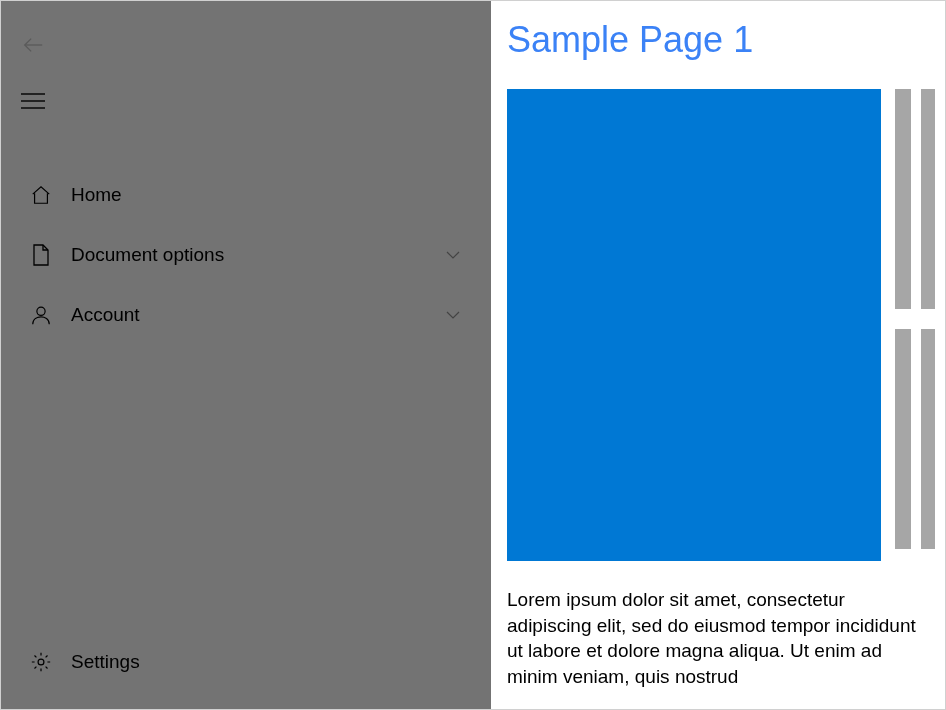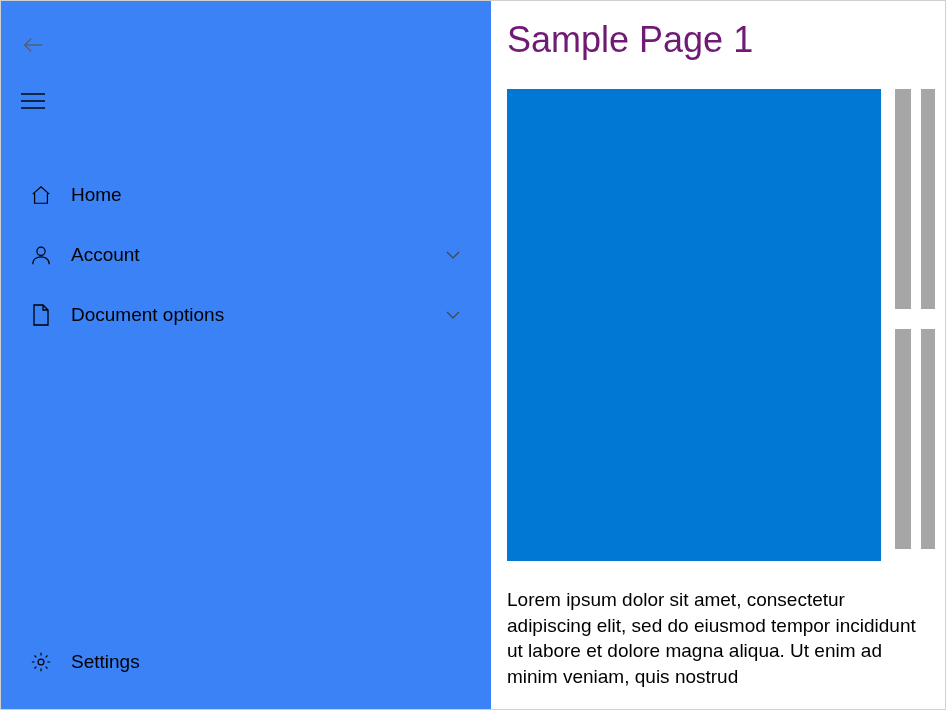--- a/index.html
+++ b/index.html
@@ -17,21 +17,21 @@
       position: relative;
     }
     .layout {
       display: flex;
       width: 100%;
       height: 100%;
     }
     .sidebar {
       width: 490px;
       height: 100%;
-      background: #3b82f6;
+      background: #737373;
       display: flex;
       flex-direction: column;
       position: relative;
     }
     .sidebar-top {
       padding-top: 20px;
     }
     .back-btn {
       width: 48px;
       height: 48px;
@@ -92,21 +92,21 @@
       height: 100%;
       padding-left: 16px;
       padding-top: 18px;
       display: flex;
       flex-direction: column;
       overflow: hidden;
     }
     .page-title {
       font-size: 36px;
       font-weight: 400;
-      color: #701a75;
+      color: #3b82f6;
       margin-bottom: 28px;
     }
     .content-row {
       display: flex;
       gap: 14px;
       overflow: hidden;
     }
     .content-column {
       display: flex;
       flex-direction: column;
@@ -180,41 +180,41 @@
           <svg width="22" height="22" viewBox="0 0 24 24" fill="none" stroke="#000000" stroke-width="1.3">
             <path d="M3 11 L12 3 L21 11"></path>
             <path d="M5 10 L5 21 L19 21 L19 10"></path>
           </svg>
         </span>
         <span class="nav-label">Home</span>
       </div>
 
       <div class="nav-item">
         <span class="nav-icon">
+          <svg width="20" height="24" viewBox="0 0 20 24" fill="none" stroke="#000000" stroke-width="1.3">
+            <path d="M3 2 L12 2 L17 7 L17 22 L3 22 Z"></path>
+            <path d="M12 2 L12 7 L17 7"></path>
+          </svg>
+        </span>
+        <span class="nav-label">Document options</span>
+        <span class="chevron">
+          <svg width="16" height="16" viewBox="0 0 16 16" fill="none" stroke="#444444" stroke-width="1.2">
+            <polyline points="2,5 8,11 14,5"></polyline>
+          </svg>
+        </span>
+      </div>
+
+      <div class="nav-item">
+        <span class="nav-icon">
           <svg width="22" height="22" viewBox="0 0 24 24" fill="none" stroke="#000000" stroke-width="1.3">
             <circle cx="12" cy="8" r="4.5"></circle>
             <path d="M3 22 C3 16 8 14 12 14 C16 14 21 16 21 22"></path>
           </svg>
         </span>
         <span class="nav-label">Account</span>
-        <span class="chevron">
-          <svg width="16" height="16" viewBox="0 0 16 16" fill="none" stroke="#444444" stroke-width="1.2">
-            <polyline points="2,5 8,11 14,5"></polyline>
-          </svg>
-        </span>
-      </div>
-
-      <div class="nav-item">
-        <span class="nav-icon">
-          <svg width="20" height="24" viewBox="0 0 20 24" fill="none" stroke="#000000" stroke-width="1.3">
-            <path d="M3 2 L12 2 L17 7 L17 22 L3 22 Z"></path>
-            <path d="M12 2 L12 7 L17 7"></path>
-          </svg>
-        </span>
-        <span class="nav-label">Document options</span>
         <span class="chevron">
           <svg width="16" height="16" viewBox="0 0 16 16" fill="none" stroke="#444444" stroke-width="1.2">
             <polyline points="2,5 8,11 14,5"></polyline>
           </svg>
         </span>
       </div>
     </div>
 
     <div class="sidebar-bottom">
       <div class="nav-item">

